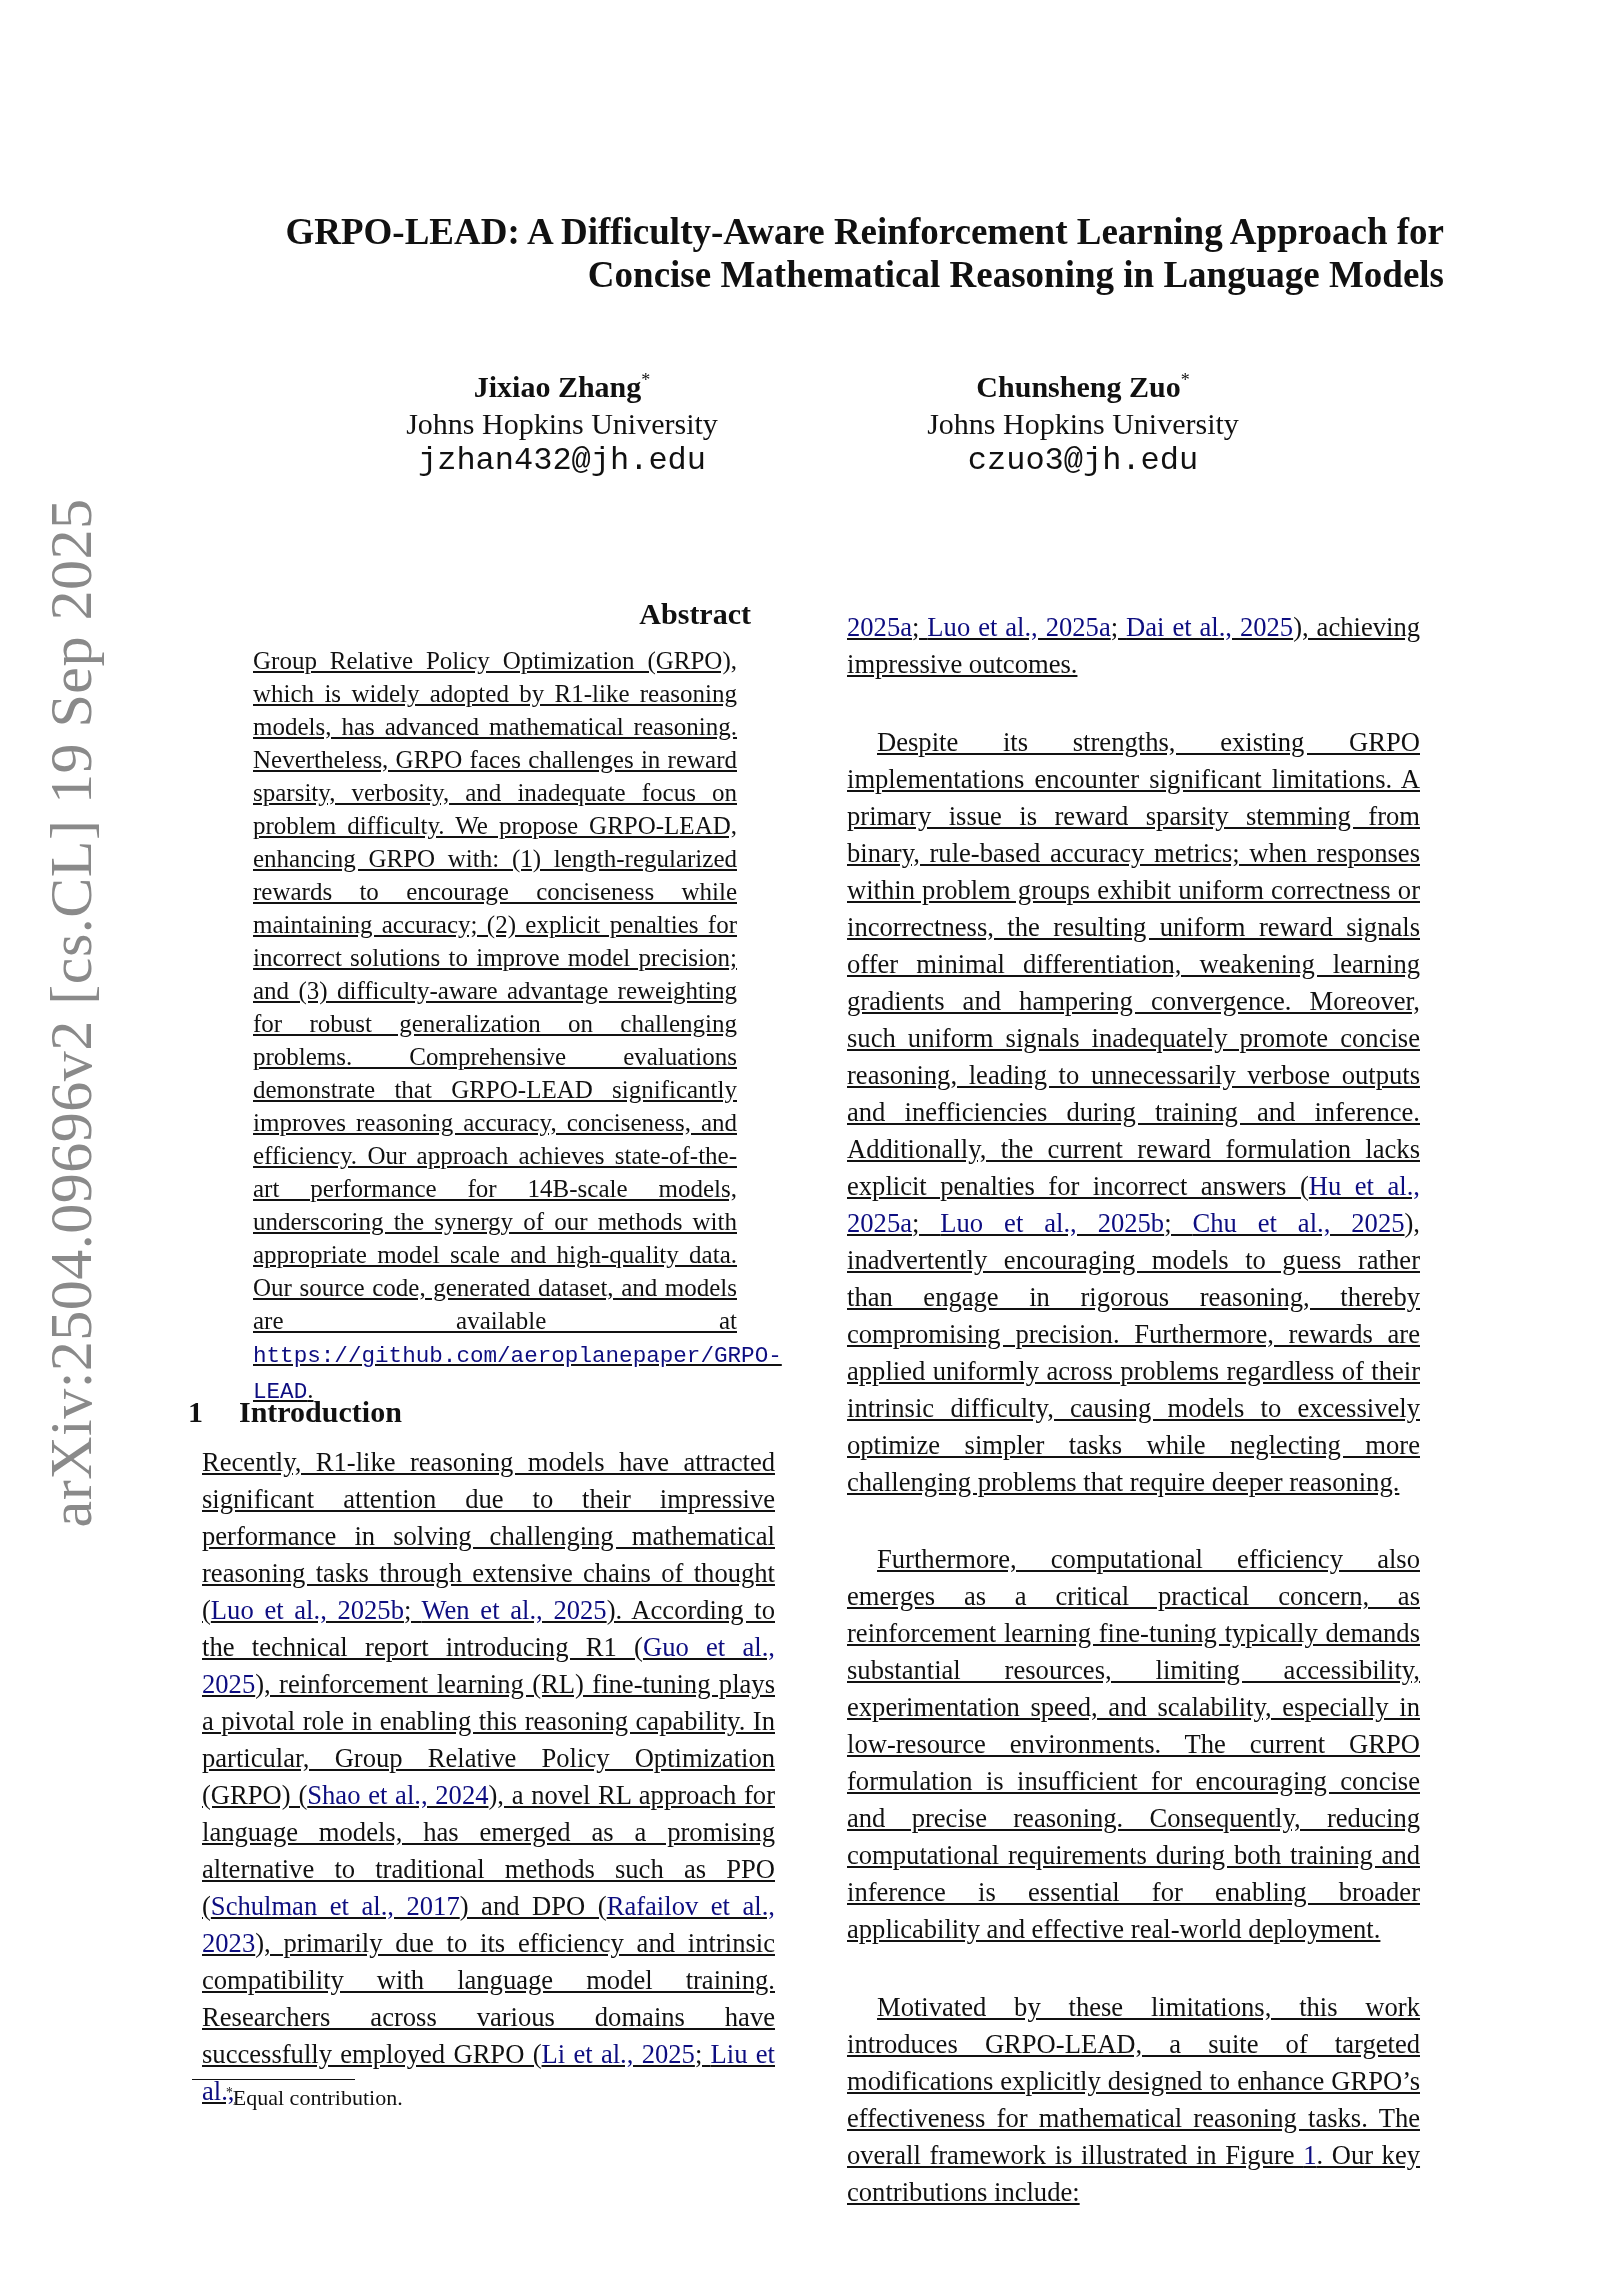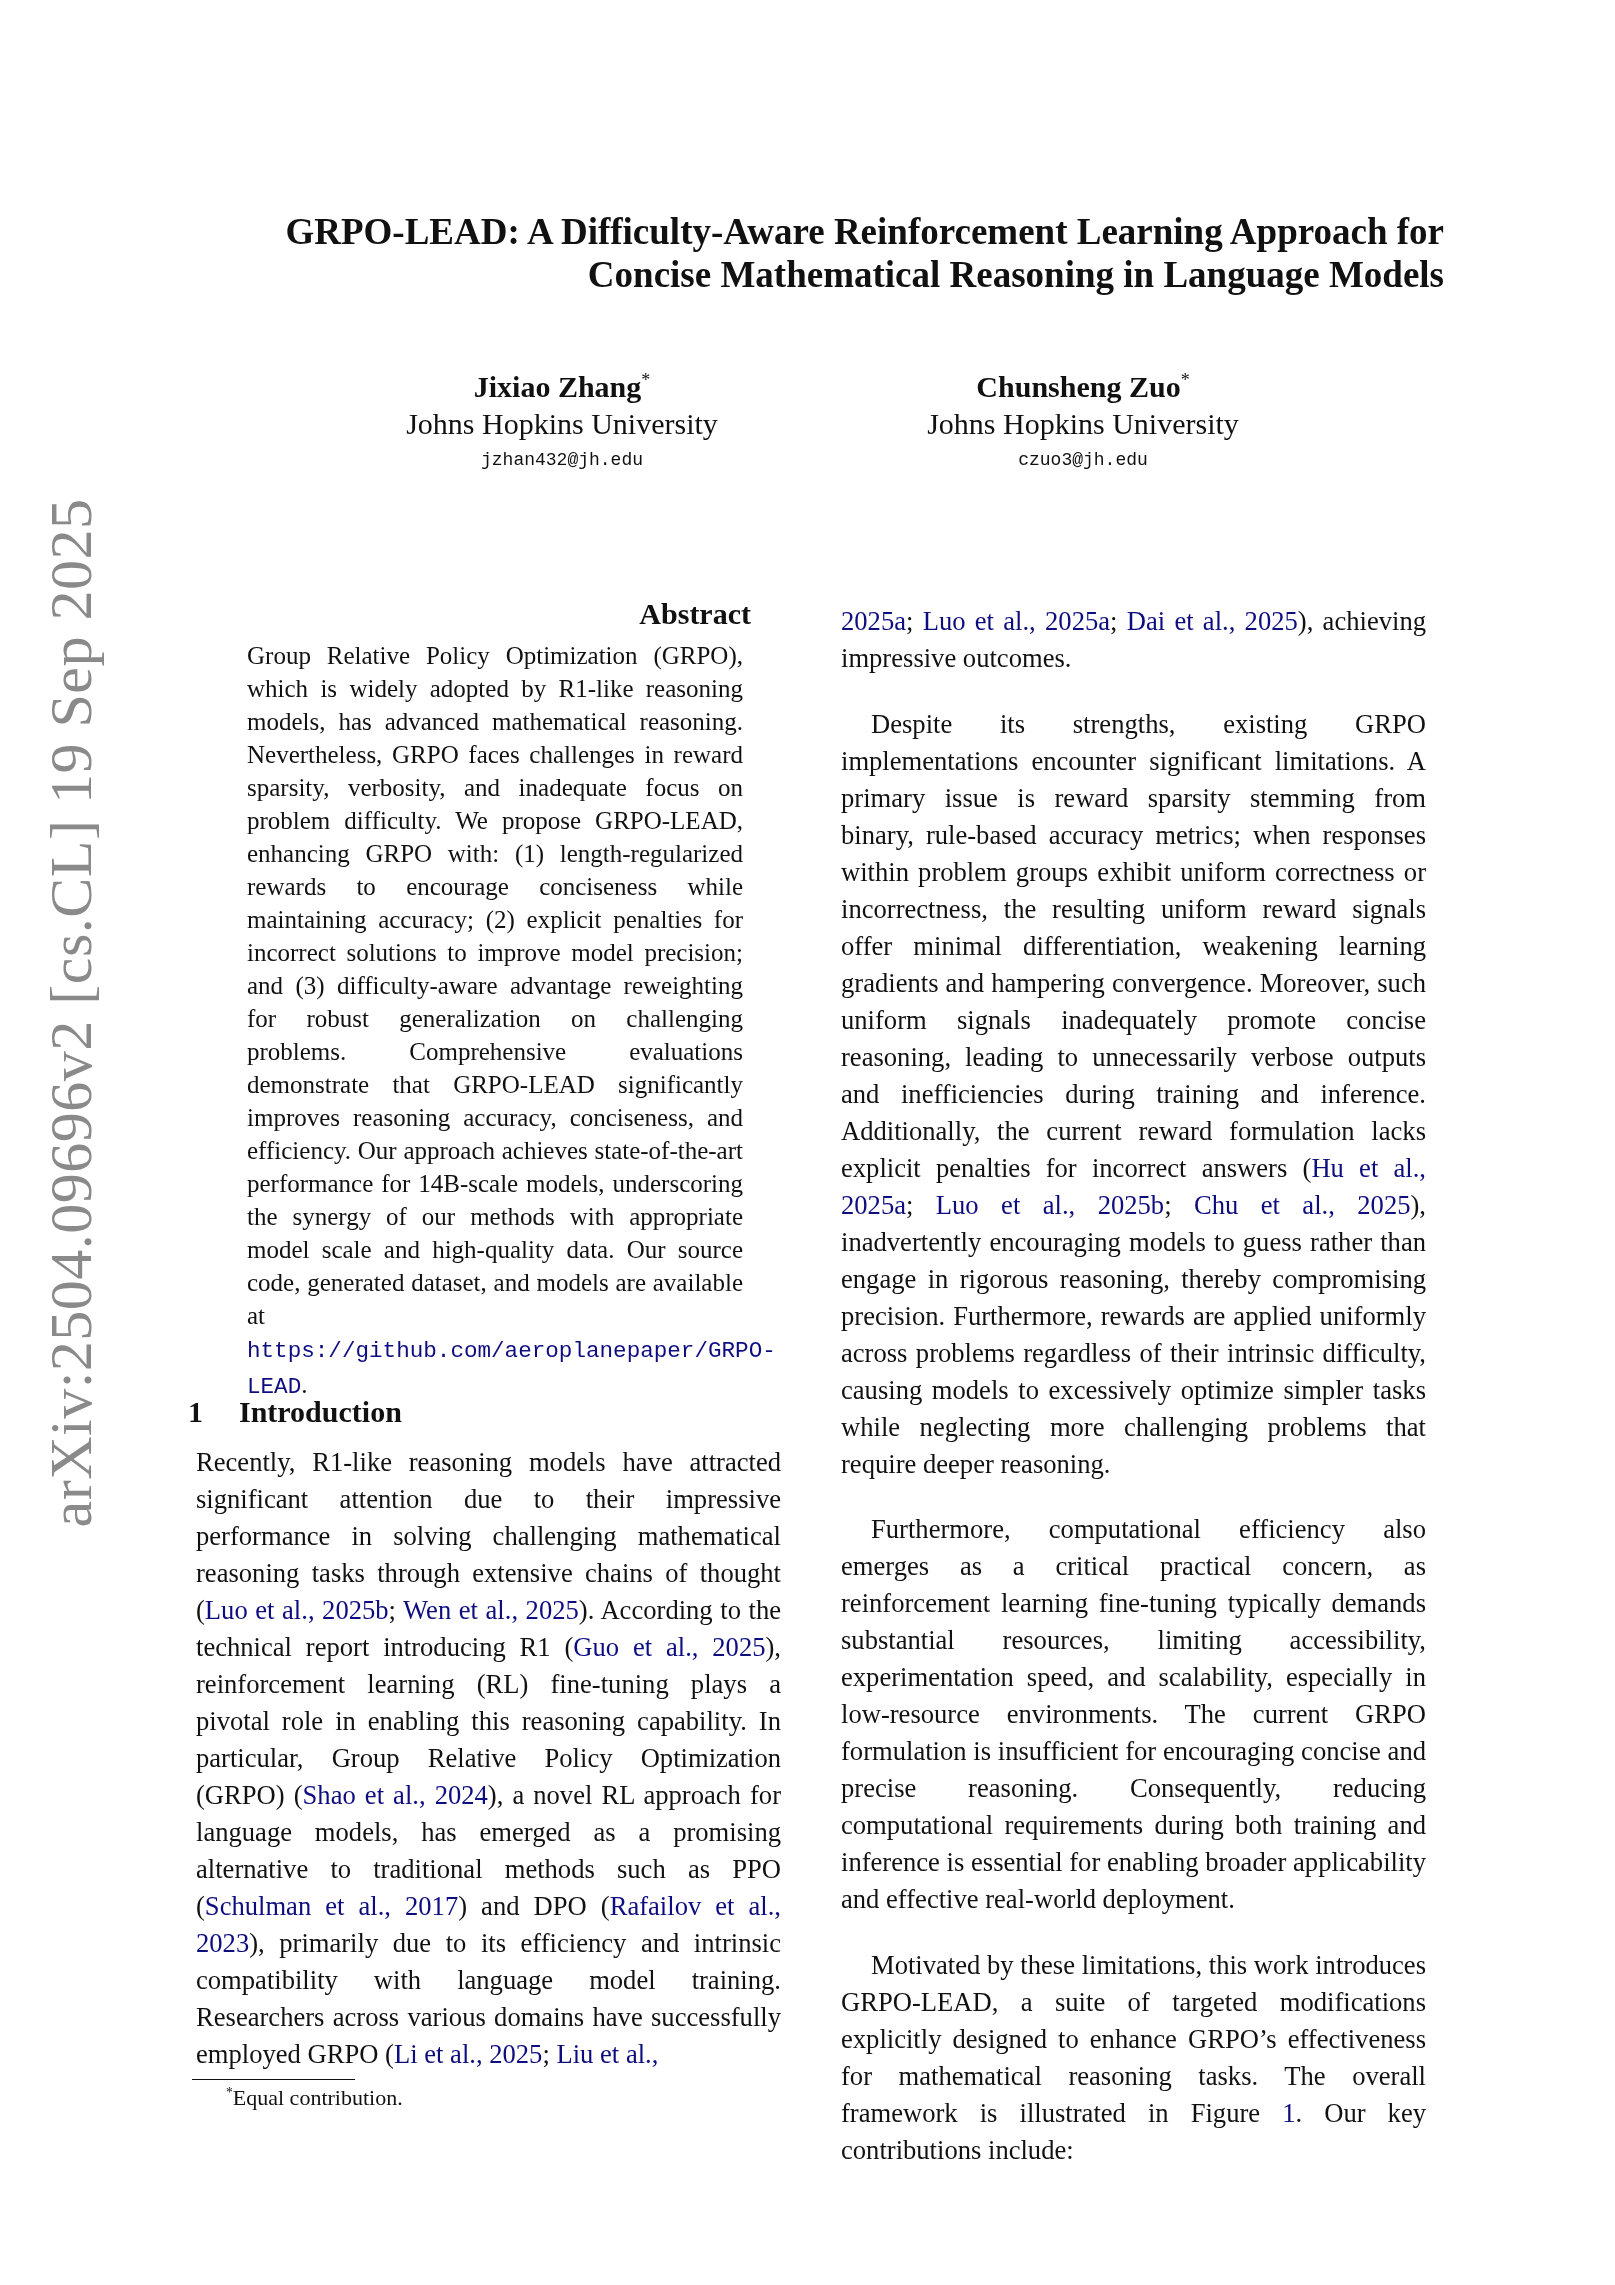--- a/index.html
+++ b/index.html
@@ -7,23 +7,23 @@
          font-family: "Liberation Serif", "DejaVu Serif", serif; color: #111; }
   .arxiv { position: absolute; left: 43px; top: 1013px; transform-origin: center center;
            transform: translate(-50%, -50%) rotate(-90deg); white-space: nowrap;
            font-family: "Liberation Serif", serif; font-size: 60px; color: #8a8a8a; letter-spacing: 0.5px; left: 71px; }
   .title { position: absolute; top: 210px; left: 172px; width: 1272px; text-align: right;
            font-weight: bold; font-size: 37px; line-height: 43px; }
   .authors { position: absolute; top: 362px; left: 0; width: 1616px; }
   .author { position: absolute; text-align: center; width: 470px; font-size: 30px; line-height: 37px; }
   .author .name { font-weight: bold; text-align: center; }
   .author sup { font-size: 18px; font-weight: normal; }
-  .author .mail { font-family: "Liberation Mono", "DejaVu Sans Mono", monospace; font-size: 18px; }
+  .author .mail { font-family: "Liberation Mono", "DejaVu Sans Mono", monospace; font-size: 32px; }
   .col { position: absolute; font-size: 26.6px; line-height: 37px; text-align: justify; hyphens: manual; }
-  .col p { margin: 8px; }
+  .col p { margin: 14px; text-decoration: underline; }
   .indent { text-indent: 30px; }
   .abstract-head { text-align: right; font-weight: bold; font-size: 30px; margin-bottom: 9px; }
   .abstract { width: 512px; left: 239px; top: 597px; font-size: 25px; line-height: 33px; }
   .mono { font-family: "Liberation Mono", "DejaVu Sans Mono", monospace; font-size: 22.6px; }
   .link { color: #0d0d80; }
   .section { font-weight: bold; font-size: 30px; margin: 12.7px 0 14.5px 0; text-align: left; }
   .section .num { display: inline-block; width: 51px; }
   .leftcol { width: 601px; left: 188px; top: 1380px; }
   .rightcol { width: 601px; left: 833px; top: 595px; }
   .gap { height: 12.7px; }

